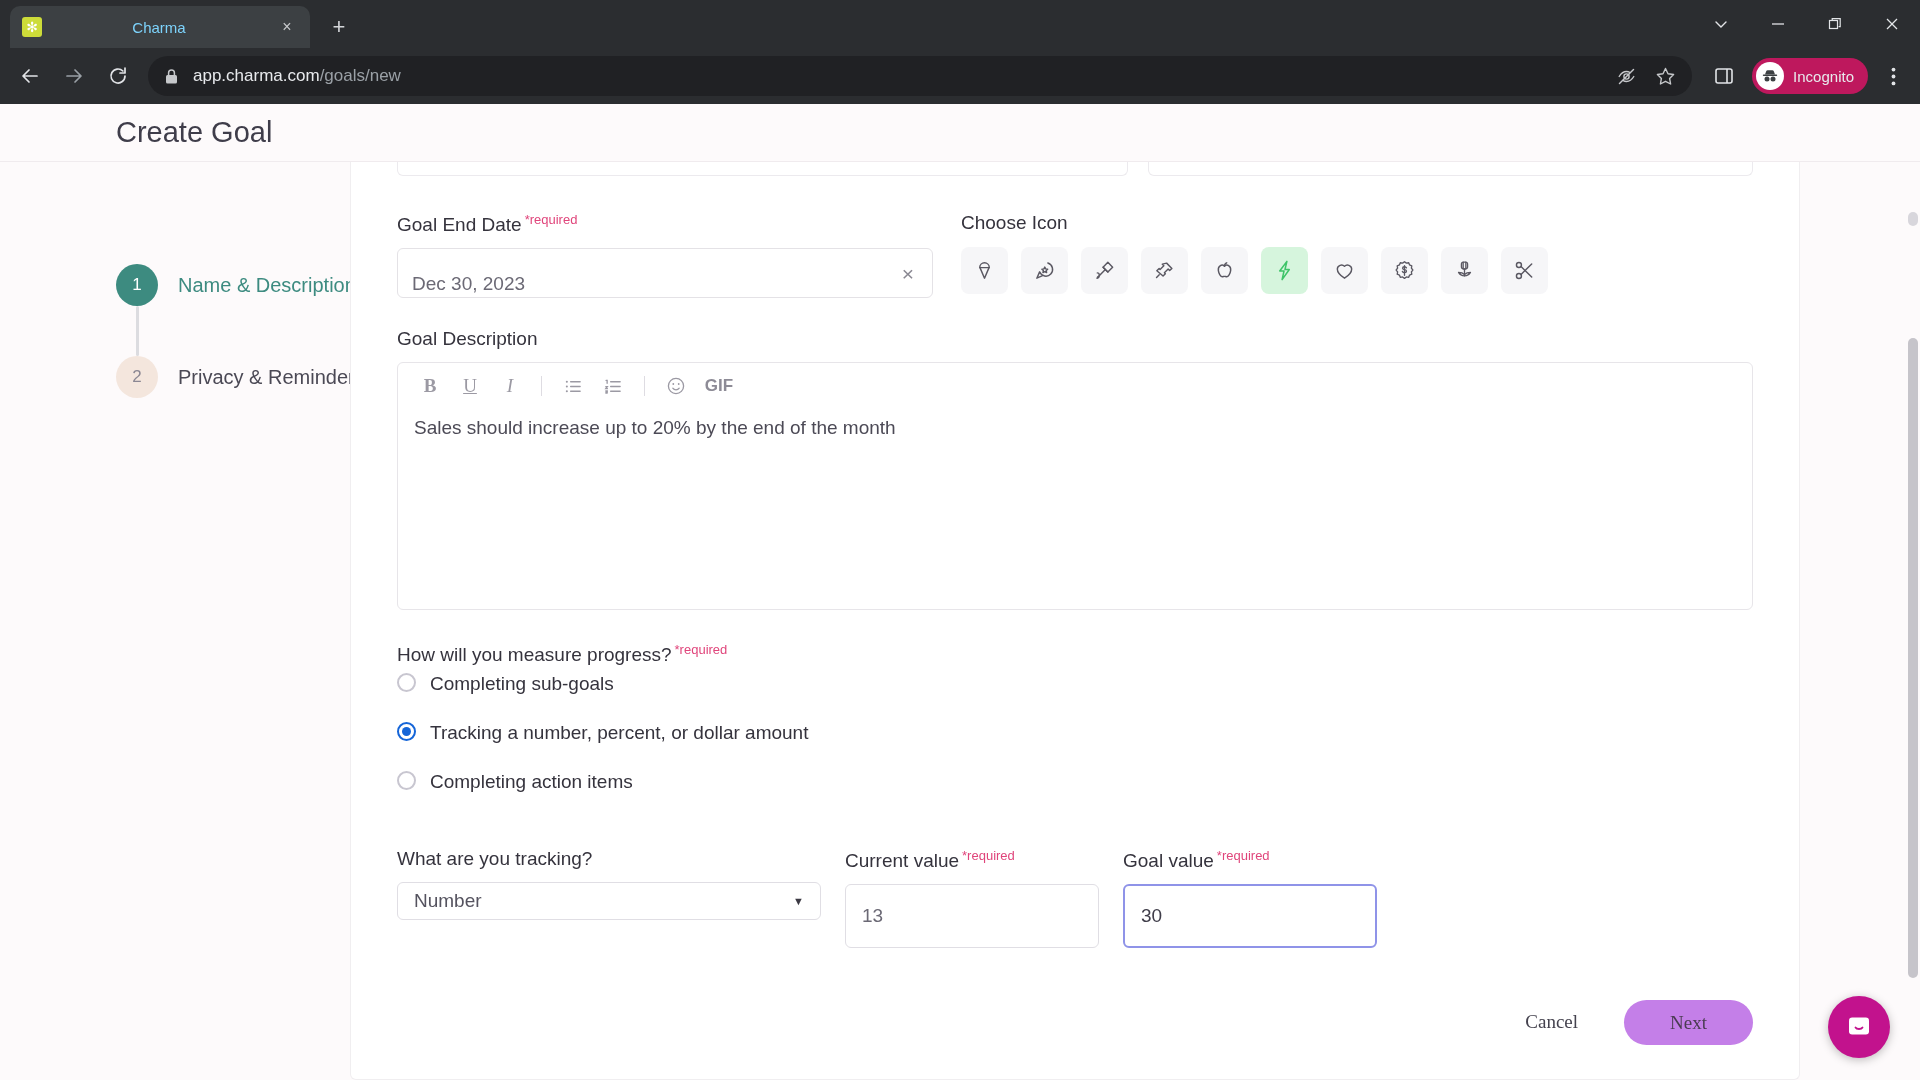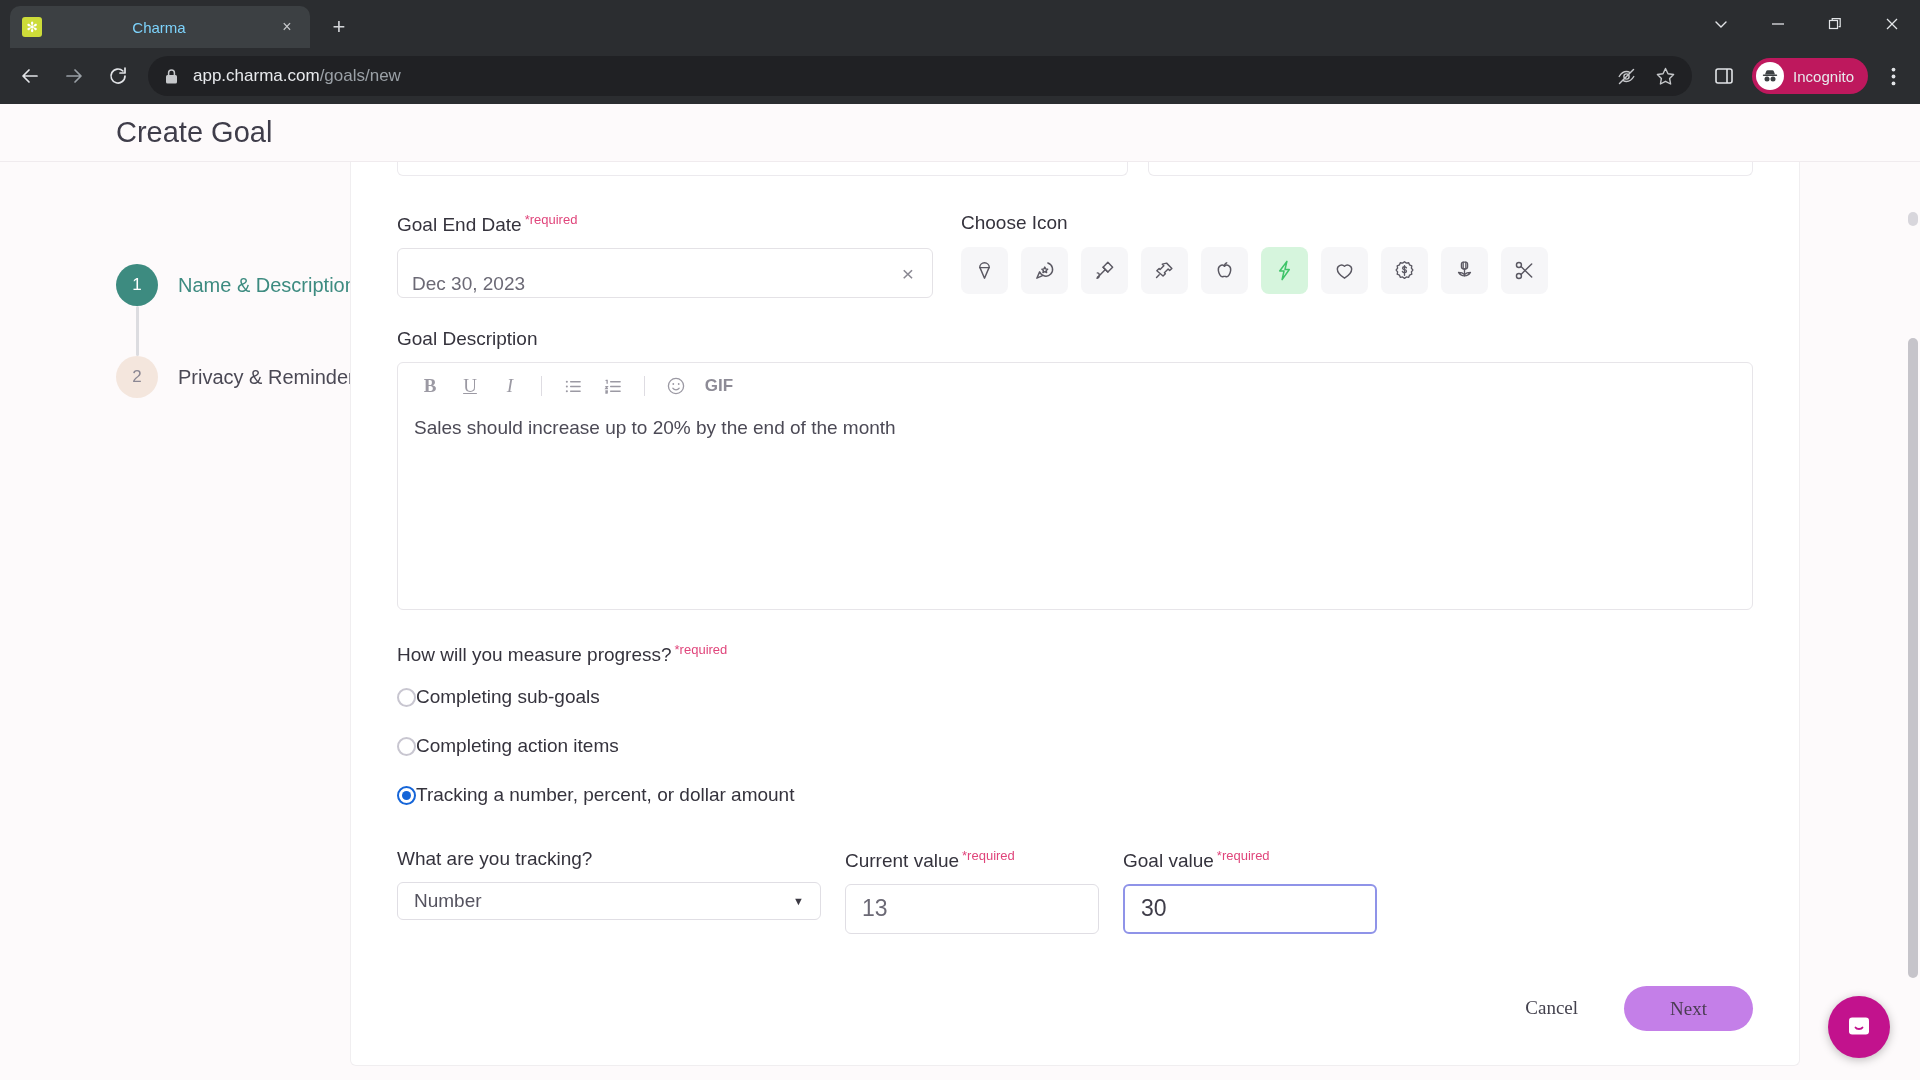--- a/index.html
+++ b/index.html
@@ -156,44 +156,44 @@
   }
   .tb-btn.bold { font-weight: 700; font-family: "Liberation Serif", serif; }
   .tb-btn.ital { font-style: italic; font-family: "Liberation Serif", serif; }
   .tb-btn.und { text-decoration: underline; font-family: "Liberation Serif", serif; }
   .tb-btn.gif { font-weight: 700; font-size: 17px; width: 46px; color: #8d8b96; }
   .tb-sep { width: 1px; height: 20px; background: #dedce2; margin: 0 11px; }
   .editor-body { padding: 8px 16px; font-size: 19px; color: #4c4a56; }
 
   .measure { padding-top: 32px; }
   .radio-list { margin-top: 6px; }
-  .radio-row { display: flex; align-items: center; height: 49px; }
+  .radio-row { display: flex; gap: 14px; height: 49px; }
   .radio-dot {
     width: 19px; height: 19px; border-radius: 50%;
     border: 2px solid #c8c6d0; background: #fff; flex-shrink: 0;
     display: flex; align-items: center; justify-content: center;
   }
   .radio-dot.on { border-color: #1565d8; }
   .radio-dot.on::after { content: ""; width: 9px; height: 9px; border-radius: 50%; background: #1565d8; }
   .radio-lbl { font-size: 19px; color: #35333d; }
 
   .track-row { display: flex; gap: 24px; padding-top: 28px; }
   .track-col .tl { font-size: 19px; color: #35333d; }
   .select-box {
     margin-top: 12px; width: 424px; height: 38px;
     border: 1px solid #e0dee4; border-radius: 6px; background: #fff;
     display: flex; align-items: center; padding: 0 16px;
   }
   .select-val { font-size: 19px; color: #55535f; flex: 1; }
   .caret { color: #3b3943; font-size: 11px; }
   .num-box {
-    margin-top: 12px; width: 254px; height: 50px;
+    margin-top: 12px; width: 254px; height: 64px;
     border: 1px solid #e0dee4; border-radius: 6px; background: #fff;
     display: flex; align-items: center; padding: 0 16px;
-    font-size: 23px; color: #6b6975;
+    font-size: 19px; color: #6b6975;
   }
   .num-box.focused { border: 2px solid #8f93e8; color: #3f3d49; }
 
   .actions {
     display: flex; align-items: center; justify-content: flex-end; gap: 46px;
     padding-top: 52px; padding-bottom: 34px; font-family: Liberation Serif, serif;
   }
   .btn-cancel { font-size: 19px; color: #44424e; }
   .btn-next {
     background: #c47fe8; color: #4a3c52; font-size: 19px;
@@ -471,26 +471,26 @@
         </div>
 
         <div class="measure">
           <div class="lbl"><span>How will you measure progress?</span><span class="req">*required</span></div>
           <div class="radio-list">
             <div class="radio-row">
               <span class="radio-dot"></span>
               <span class="radio-lbl">Completing sub-goals</span>
             </div>
             <div class="radio-row">
+              <span class="radio-dot on"></span>
+              <span class="radio-lbl">Tracking a number, percent, or dollar amount</span>
+            </div>
+            <div class="radio-row">
               <span class="radio-dot"></span>
               <span class="radio-lbl">Completing action items</span>
-            </div>
-            <div class="radio-row">
-              <span class="radio-dot on"></span>
-              <span class="radio-lbl">Tracking a number, percent, or dollar amount</span>
             </div>
           </div>
         </div>
 
         <div class="track-row">
           <div class="track-col">
             <div class="tl">What are you tracking?</div>
             <div class="select-box">
               <span class="select-val">Number</span>
               <span class="caret">▼</span>

